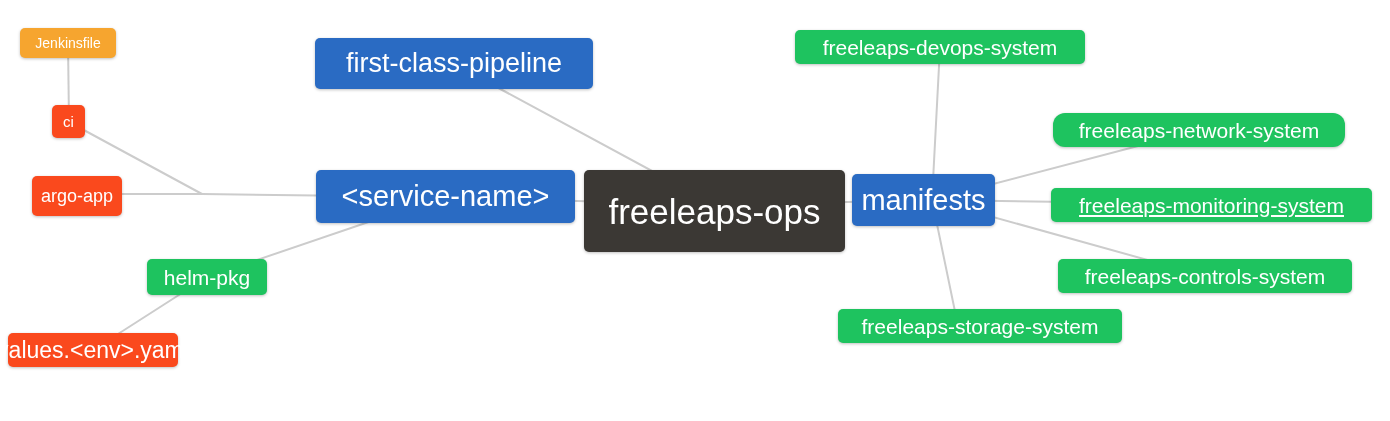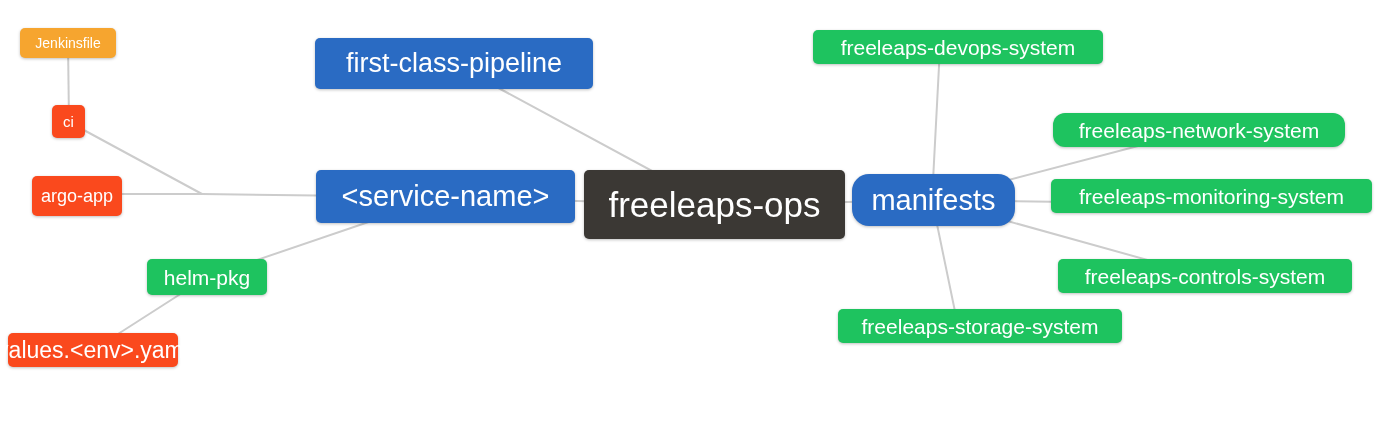--- a/index.html
+++ b/index.html
@@ -76,27 +76,27 @@
 
 
   <div class="node green" style="left:147px; top:259px; width:120px; height:36px; font-size:21px;">helm-pkg</div>
 
   <div class="node red" style="left:8px;   top:333px; width:170px; height:34px; font-size:23px;">values.&lt;env&gt;.yaml</div>
 
   <div class="node blue" style="left:315px; top:38px;  width:278px; height:51px; font-size:27px;">first-class-pipeline</div>
 
   <div class="node blue" style="left:316px; top:170px; width:259px; height:53px; font-size:29px;">&lt;service-name&gt;</div>
 
-  <div class="node dark" style="left:584px; top:170px; width:261px; height:69px; font-size:35px;">freeleaps-ops</div>
+  <div class="node dark" style="left:584px; top:170px; width:261px; height:82px; font-size:35px;">freeleaps-ops</div>
 
-  <div class="node blue" style="left:852px; top:174px; width:163px; height:52px; font-size:29px;border-radius:17px;">manifests</div>
+  <div class="node blue" style="left:852px; top:174px; width:143px; height:52px; font-size:29px;">manifests</div>
 
-  <div class="node green" style="left:795px; top:30px;  width:290px; height:34px; font-size:21px;margin-left:18px;">freeleaps-devops-system</div>
+  <div class="node green" style="left:795px; top:30px;  width:290px; height:34px; font-size:21px;">freeleaps-devops-system</div>
 
   <div class="node green" style="left:1053px; top:113px; width:292px; height:34px; font-size:21px;border-radius:12px;">freeleaps-network-system</div>
 
-  <div class="node green" style="left:1051px; top:179px; width:321px; height:34px; font-size:21px;">freeleaps-monitoring-system</div>
+  <div class="node green" style="left:1051px; top:188px; width:321px; height:34px; font-size:21px;text-decoration:underline;">freeleaps-monitoring-system</div>
 
   <div class="node green" style="left:1058px; top:259px; width:294px; height:34px; font-size:21px;">freeleaps-controls-system</div>
 
   <div class="node green" style="left:816px; top:309px; width:284px; height:34px; font-size:21px;margin-left:22px;">freeleaps-storage-system</div>
 
 </div>
 
 </body></html>

